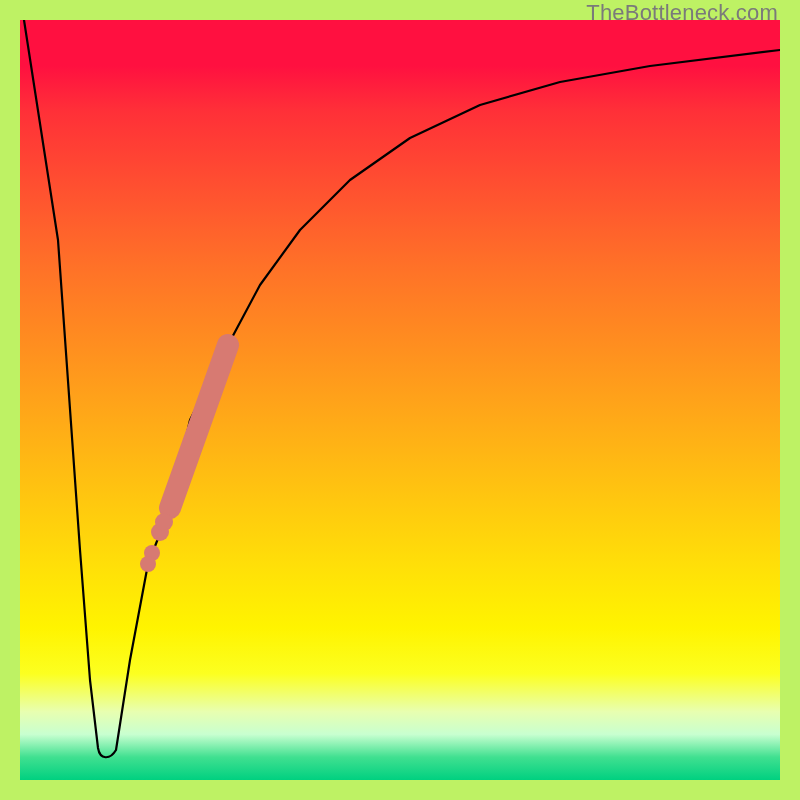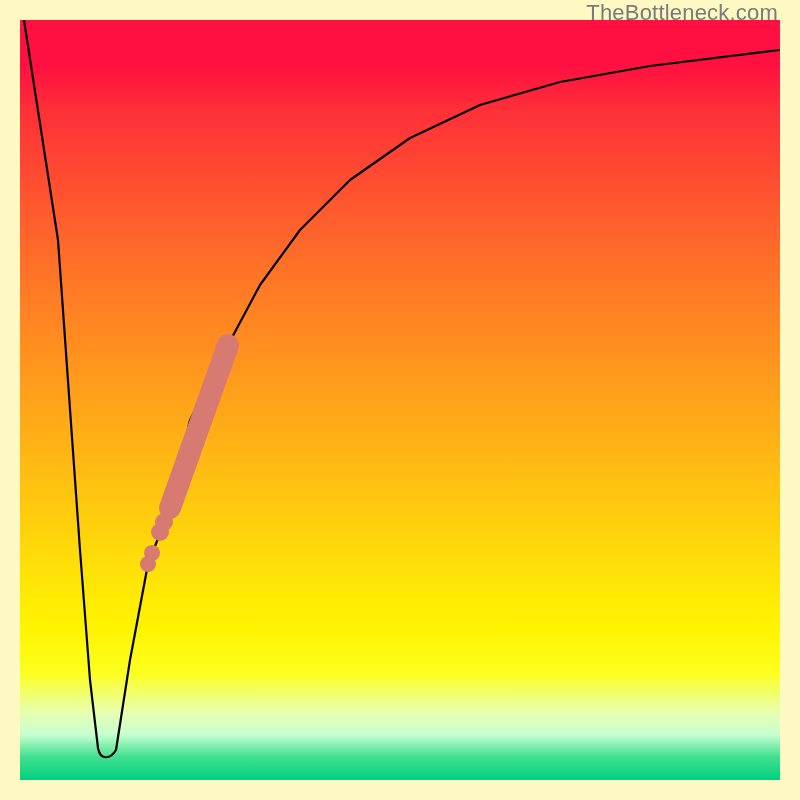--- a/index.html
+++ b/index.html
@@ -10,21 +10,21 @@
     overflow: hidden;
     background: #000;
     font-family: Arial, Helvetica, sans-serif;
   }
   .frame {
     position: absolute;
     left: 0;
     top: 0;
     width: 800px;
     height: 800px;
-    background: #fef9c3;
+    background: #bef264;
   }
   .plot {
     position: absolute;
     left: 20px;
     top: 20px;
     width: 760px;
     height: 760px;
     
     background: linear-gradient(to bottom,
       #ff1040 0%,

